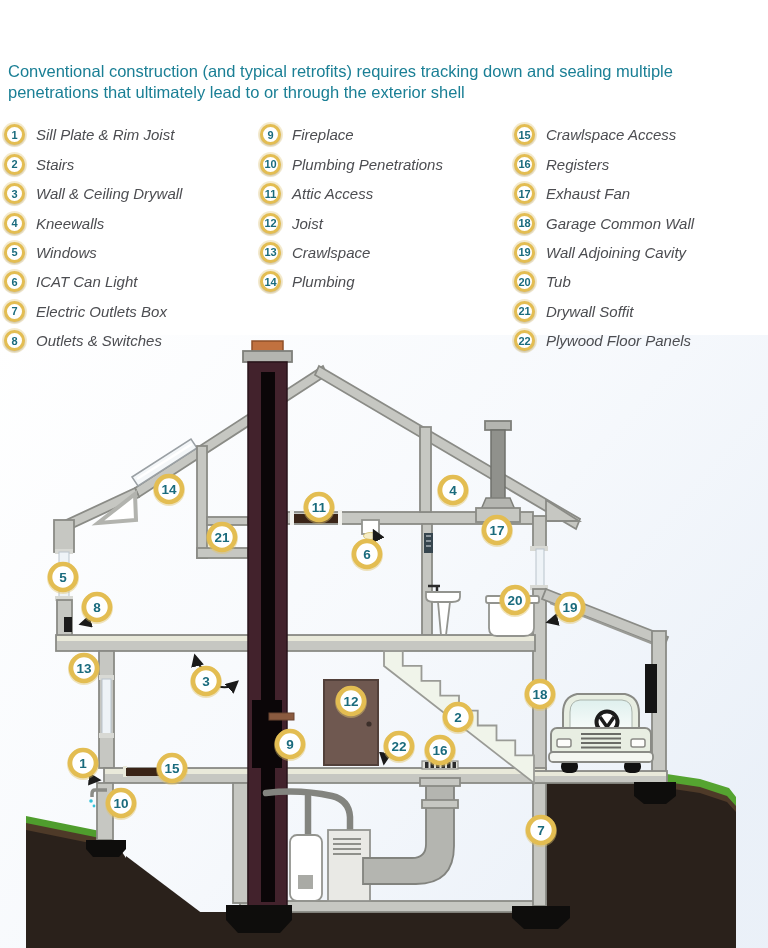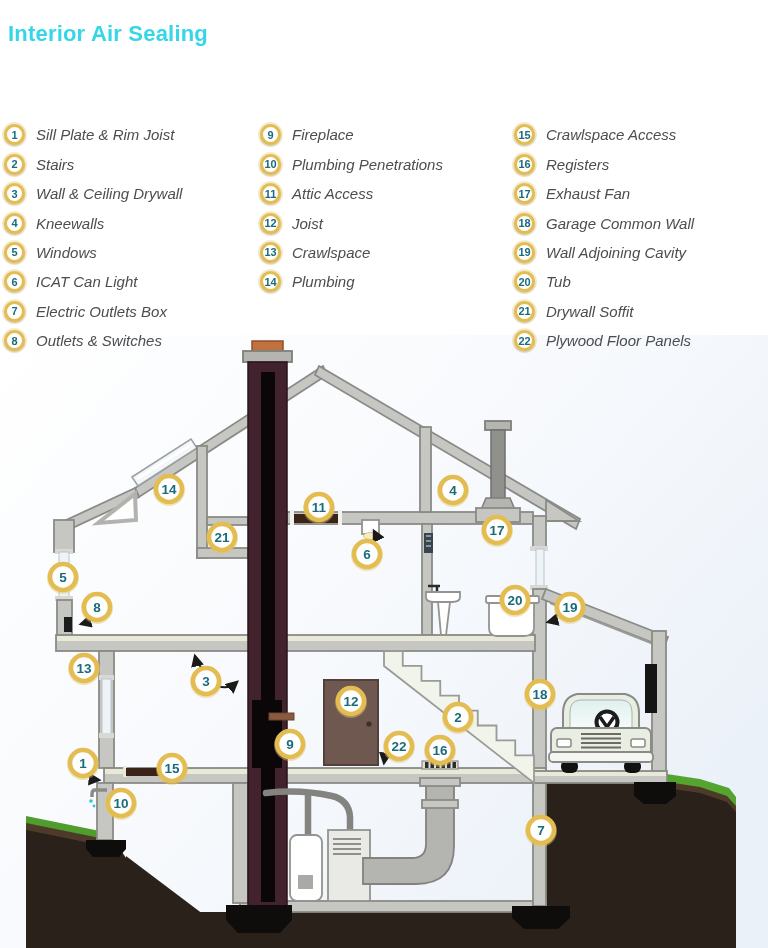--- a/index.html
+++ b/index.html
@@ -320,21 +320,21 @@
           <text text-anchor="middle" dy="4.8" class="bnum">21</text>
         </g>
         <g transform="translate(399,746)">
           <circle r="16" cy="1" fill="rgba(224,196,106,0.45)"></circle>
           <circle r="13" fill="#fff" stroke="#e3bd52" stroke-width="4.6"></circle>
           <text text-anchor="middle" dy="4.8" class="bnum">22</text>
         </g>
       </g>
   </svg>
 
-  <h1 class="page-title">Interior Air Sealing</h1>
+  <p class="page-subtitle">Conventional construction (and typical retrofits) requires tracking down and sealing multiple penetrations that ultimately lead to or through the exterior shell</p>
 
   <div class="legend">
     <div class="legend-col c0">
         <div class="legend-item">
           <span class="lbadge">1</span>
           <span class="llabel">Sill Plate &amp; Rim Joist</span>
         </div>
         <div class="legend-item">
           <span class="lbadge">2</span>
           <span class="llabel">Stairs</span>

